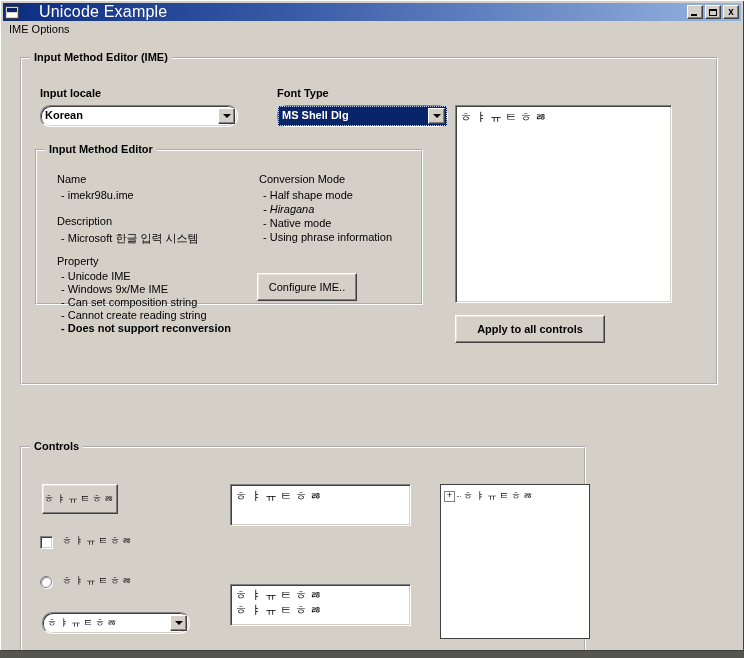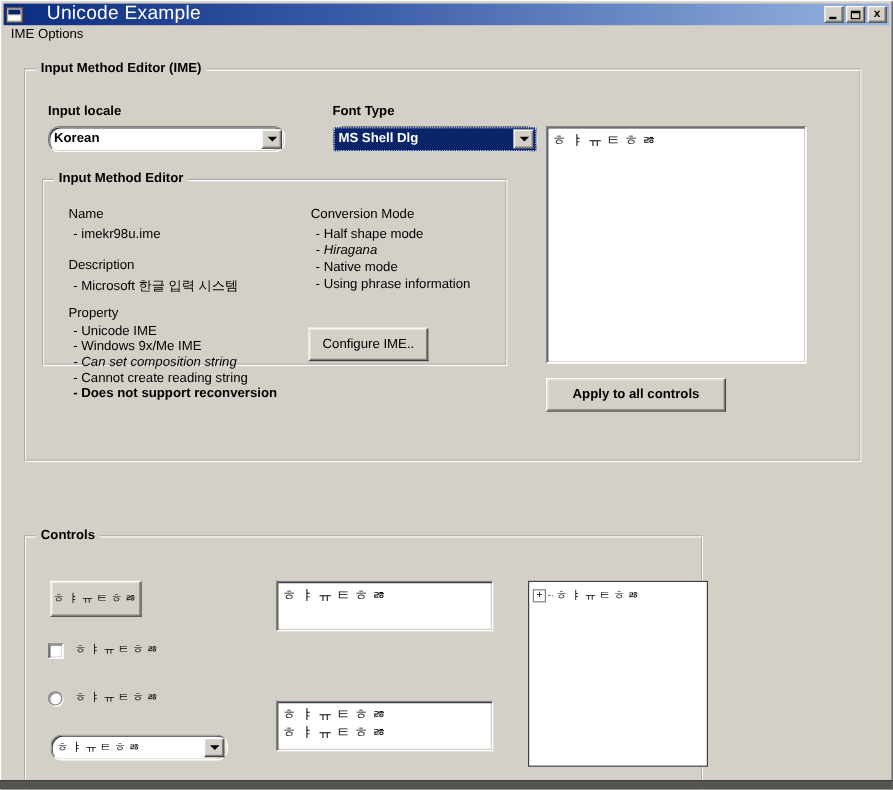--- a/index.html
+++ b/index.html
@@ -149,21 +149,21 @@
 
       <span class="det-line" style="left:20px; top:22px;">Name</span>
       <span class="det-line" style="left:24px; top:38px;">- imekr98u.ime</span>
 
       <span class="det-line" style="left:20px; top:64px;">Description</span>
       <span class="det-line" style="left:24px; top:80px;">- Microsoft 한글 입력 시스템</span>
 
       <span class="det-line" style="left:20px; top:104px;">Property</span>
       <span class="det-line" style="left:24px; top:119px;">- Unicode IME</span>
       <span class="det-line" style="left:24px; top:132px;">- Windows 9x/Me IME</span>
-      <span class="det-line" style="left:24px; top:145px;font-style:italic;">- Can set composition string</span>
+      <span class="det-line" style="left:24px; top:145px;">- Can set composition string</span>
       <span class="det-line" style="left:24px; top:158px;">- Cannot create reading string</span>
       <span class="det-line" style="left:24px; top:171px;font-weight:bold;">- Does not support reconversion</span>
 
       <span class="det-line" style="left:222px; top:22px;">Conversion Mode</span>
       <span class="det-line" style="left:226px; top:38px;">- Half shape mode</span>
       <span class="det-line" style="left:226px; top:52px;font-style:italic;">- Hiragana</span>
       <span class="det-line" style="left:226px; top:66px;">- Native mode</span>
       <span class="det-line" style="left:226px; top:80px;">- Using phrase information</span>
 
       <div class="btn" style="left:220px; top:122px; width:100px; height:28px;">Configure IME..</div>

